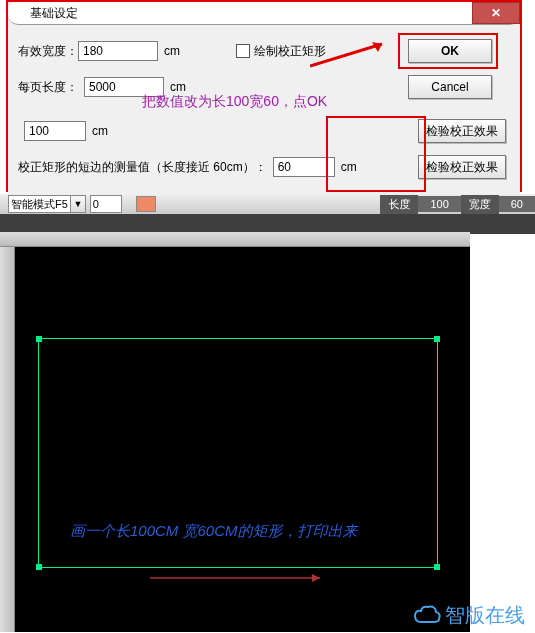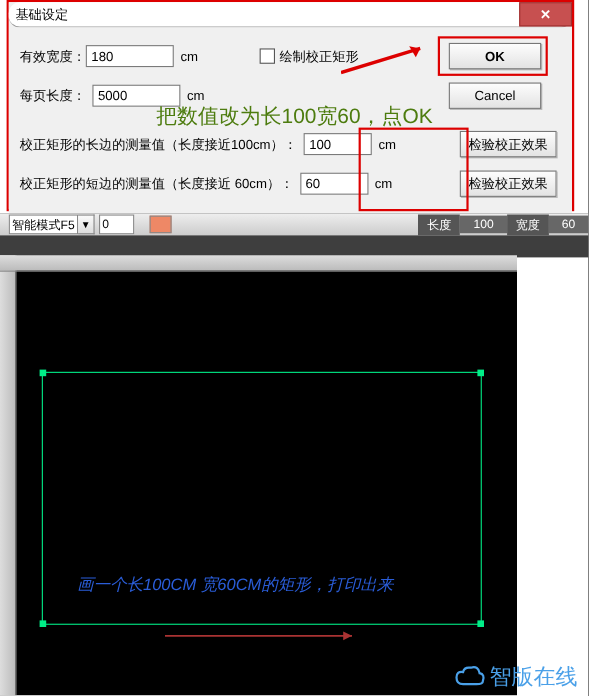--- a/index.html
+++ b/index.html
@@ -29,21 +29,21 @@
     width: 512px;
     background: #f0f0f0;
   }
   .title-bar {
     background: #fff;
     border-bottom: 1px solid #999;
     height: 22px;
     display: flex;
     align-items: center;
     justify-content: space-between;
-    padding-left: 6px;
+    padding-left: 22px;
     border-radius: 10px;
   }
   .title-text { color: #000; }
   .close-btn {
     width: 46px;
     height: 20px;
     background: #c75050;
     border: 1px solid #a03030;
     border-radius: 0 0 0 0;
     display: flex;
@@ -113,22 +113,22 @@
   .cancel-btn {
     position: absolute;
     right: 28px;
     top: 50px;
     width: 82px;
   }
   .red-note {
     position: absolute;
     left: 134px;
     top: 68px;
-    color: #4d7c0f;
-    font-size: 19px;
+    color: #a21caf;
+    font-size: 14px;
   }
   .mrow {
     display: flex;
     align-items: center;
     position: absolute;
   }
   .mrow1 { left: 10px; top: 96px; }
   .mrow2 { left: 10px; top: 132px; }
   .btn-cal {
     position: absolute;
@@ -335,21 +335,20 @@
     <div class="btn ok-btn">
       <span>OK</span>
     </div>
     <div class="btn cancel-btn">
       <span>Cancel</span>
     </div>
 
     <div class="red-note">把数值改为长100宽60，点OK</div>
 
     <div class="mrow mrow1">
-      <span class="label">校正矩形的长边的测量值（长度接近100cm）：</span>
       <input class="num-input" style="width: 52px; margin-left: 6px;" value="100">
       <span class="unit">cm</span>
     </div>
     <div class="mrow mrow2">
       <span class="label">校正矩形的短边的测量值（长度接近 60cm）：</span>
       <input class="num-input" style="width: 52px; margin-left: 6px;" value="60">
       <span class="unit">cm</span>
     </div>
 
     <div class="btn btn-cal">

